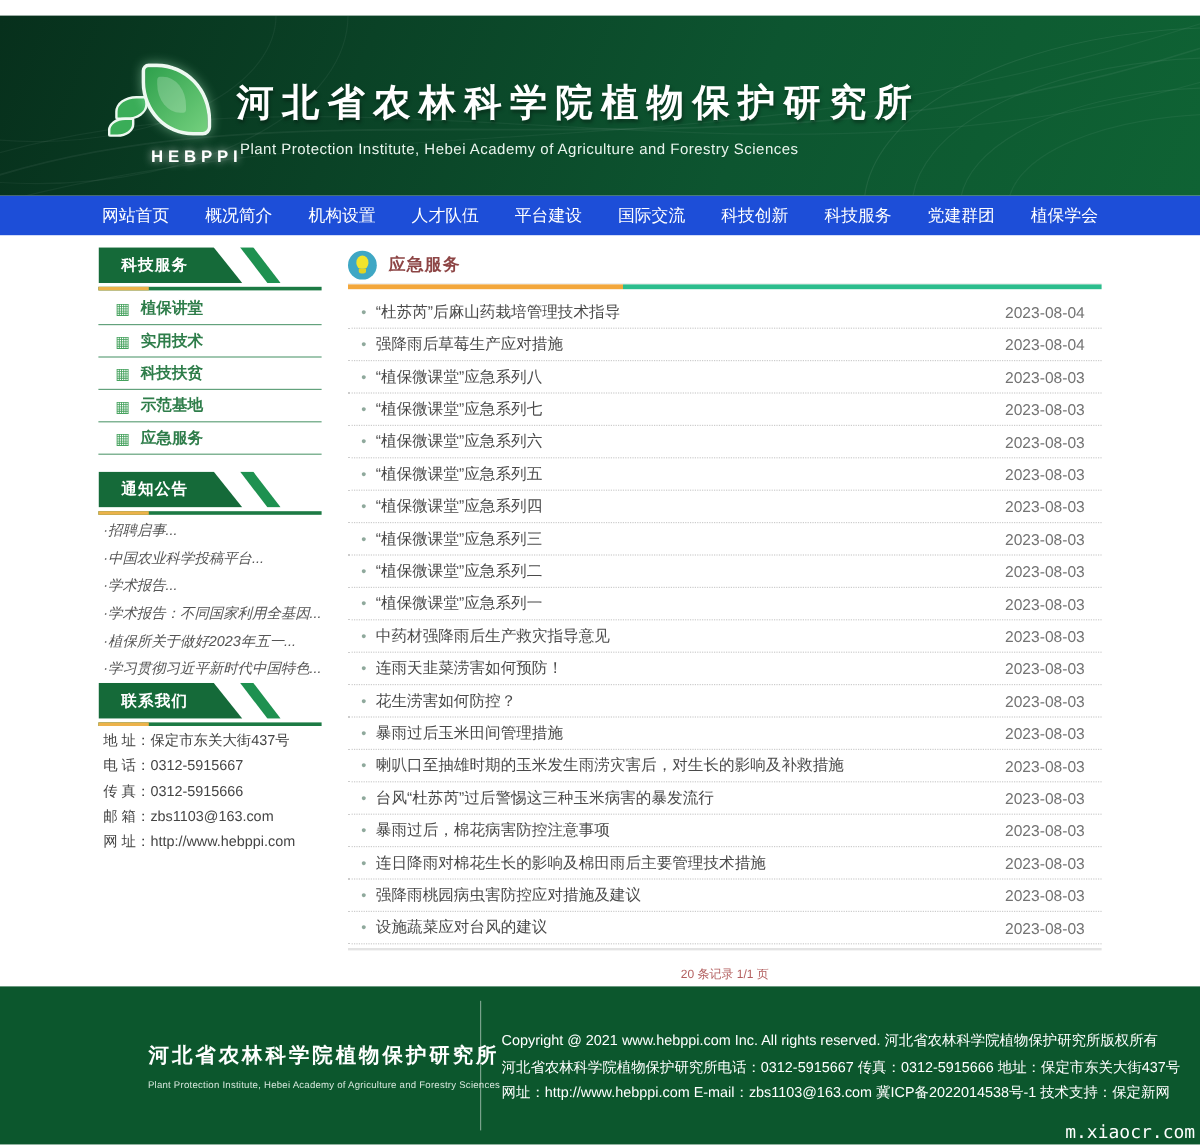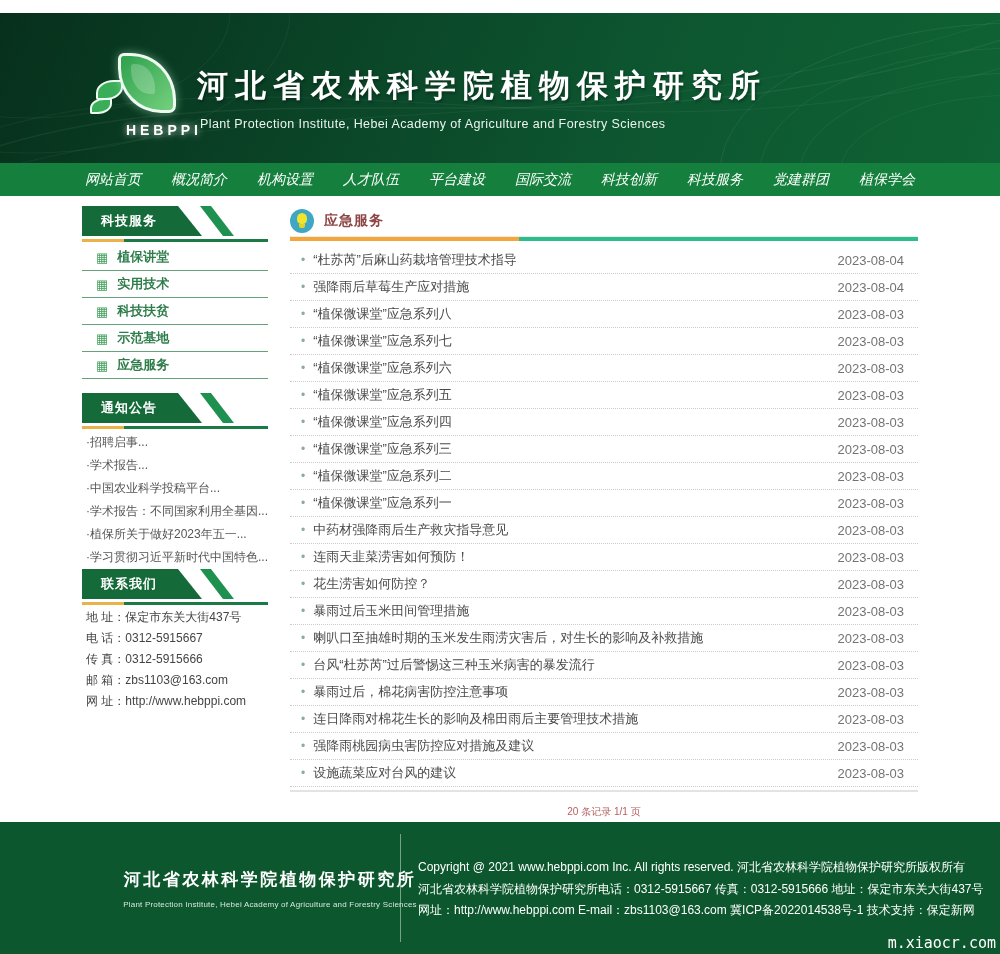--- a/index.html
+++ b/index.html
@@ -14,39 +14,39 @@
   .leaf-wrap{position:relative;width:118px;height:64px;}
   .leaf-big{position:absolute;left:34px;top:0;width:52px;height:54px;background:linear-gradient(135deg,#2ea04c,#74d07e);border:3px solid #eef9f1;border-radius:10% 78% 12% 74%;box-shadow:0 0 10px rgba(190,255,210,.45);}
   .leaf-big::before{content:"";position:absolute;left:10px;top:8px;width:24px;height:30px;background:rgba(255,255,255,.22);border-radius:10% 80% 10% 80%;}
   .leaf-s1{position:absolute;left:12px;top:27px;width:23px;height:16px;background:#3aad58;border:2px solid #eef9f1;border-radius:65% 10% 65% 10%;}
   .leaf-s2{position:absolute;left:6px;top:45px;width:18px;height:12px;background:#3aad58;border:2px solid #eef9f1;border-radius:65% 10% 65% 10%;}
   .logo-text{margin-top:5px;color:#fff;font-size:14px;font-weight:bold;letter-spacing:4px;text-shadow:0 0 7px rgba(255,255,255,.8);}
   .header-title{position:absolute;left:197px;top:52px;color:#fff;font-size:31px;font-weight:bold;letter-spacing:7px;text-shadow:1px 2px 3px rgba(0,0,0,.35);white-space:nowrap;}
   .header-sub{position:absolute;left:200px;top:104px;color:#eaf5ee;font-size:12.5px;letter-spacing:.4px;white-space:nowrap;}
 
   
-  .navbar{height:33px;background:#15803d;font-style:italic;}
+  .navbar{height:33px;background:#1d4ed8;}
   .nav-inner{width:860px;margin:0 auto;display:flex;height:100%;}
   .nav-item{flex:1;display:flex;align-items:center;justify-content:center;color:#fff;font-size:14px;cursor:pointer;white-space:nowrap;}
 
   
   .container{width:836px;margin:10px auto 0;display:flex;gap:22px;}
   .sidebar{width:186px;flex:none;}
   .main{flex:1;min-width:0;}
 
   
   .p-head{position:relative;height:38px;}
   .p-box{position:absolute;left:0;top:0;width:134px;height:30px;background:#156a39;clip-path:polygon(0 0,96px 0,120px 30px,0 30px);color:#fff;font-size:13px;font-weight:bold;line-height:30px;padding-left:19px;box-sizing:border-box;letter-spacing:1px;}
   .p-stripe{position:absolute;left:102px;top:0;width:50px;height:30px;background:#1e9150;clip-path:polygon(16px 0,27px 0,50px 30px,39px 30px);}
   .p-line{position:absolute;left:0;top:33px;width:100%;height:3px;background:#1c7a44;}
   .p-line::before{content:"";position:absolute;left:0;top:0;width:42px;height:3px;background:#ecb24a;}
   .s-item{display:flex;align-items:center;height:26px;border-bottom:1px solid #63a27c;color:#2e7d4a;font-size:13px;font-weight:bold;cursor:pointer;}
   .s-icon{margin:0 9px 0 14px;color:#46a25e;font-size:13px;line-height:13px;}
   .panel-notice{margin-top:14px;}
-  .n-item{padding-left:4px;font-size:12px;color:#555;line-height:23px;cursor:pointer;white-space:nowrap;overflow:hidden;}
+  .n-item{padding-left:4px;font-size:12px;color:#555;line-height:23px;cursor:pointer;white-space:nowrap;overflow:hidden;font-style:italic;}
   .panel-contact{margin-top:0;}
   .c-line{padding-left:4px;font-size:12px;color:#444;line-height:21px;white-space:nowrap;}
 
   
   .m-head{display:flex;align-items:center;height:30px;border-bottom:1px solid #ececec;}
   .bulb{position:relative;width:24px;height:24px;border-radius:50%;background:#3fa7c4;margin-right:10px;flex:none;}
   .bulb::before{content:"";position:absolute;left:7px;top:4px;width:10px;height:11px;border-radius:50% 50% 42% 42%;background:#f2e42c;}
   .bulb::after{content:"";position:absolute;left:9px;top:15px;width:6px;height:4px;background:#e3d322;border-radius:0 0 2px 2px;}
   .m-title{font-size:14px;font-weight:bold;color:#8d4545;letter-spacing:1px;}
   .m-bar{height:4px;background:linear-gradient(to right,#f3a73b 0%,#f3a73b 36.5%,#2cbd8d 36.5%,#2cbd8d 100%);}
@@ -147,22 +147,22 @@
         </div>
       </div>
 
       <div class="panel-notice">
         <div class="p-head">
           <div class="p-box">通知公告</div>
           <div class="p-stripe"></div>
           <div class="p-line"></div>
         </div>
         <div class="n-item">·招聘启事...</div>
+        <div class="n-item">·中国农业科学投稿平台...</div>
         <div class="n-item">·学术报告...</div>
-        <div class="n-item">·中国农业科学投稿平台...</div>
         <div class="n-item">·学术报告：不同国家利用全基因...</div>
         <div class="n-item">·植保所关于做好2023年五一...</div>
         <div class="n-item">·学习贯彻习近平新时代中国特色...</div>
       </div>
 
       <div class="panel-contact">
         <div class="p-head">
           <div class="p-box">联系我们</div>
           <div class="p-stripe"></div>
           <div class="p-line"></div>

